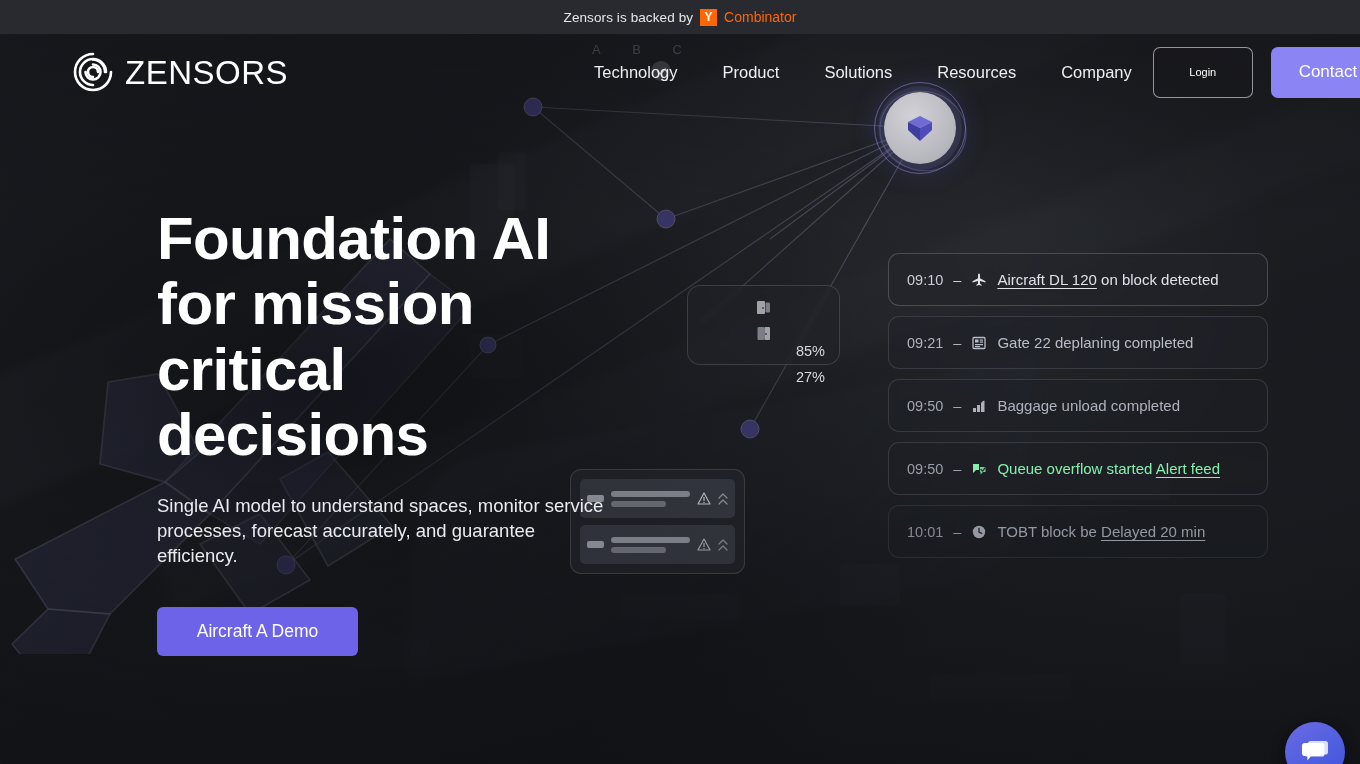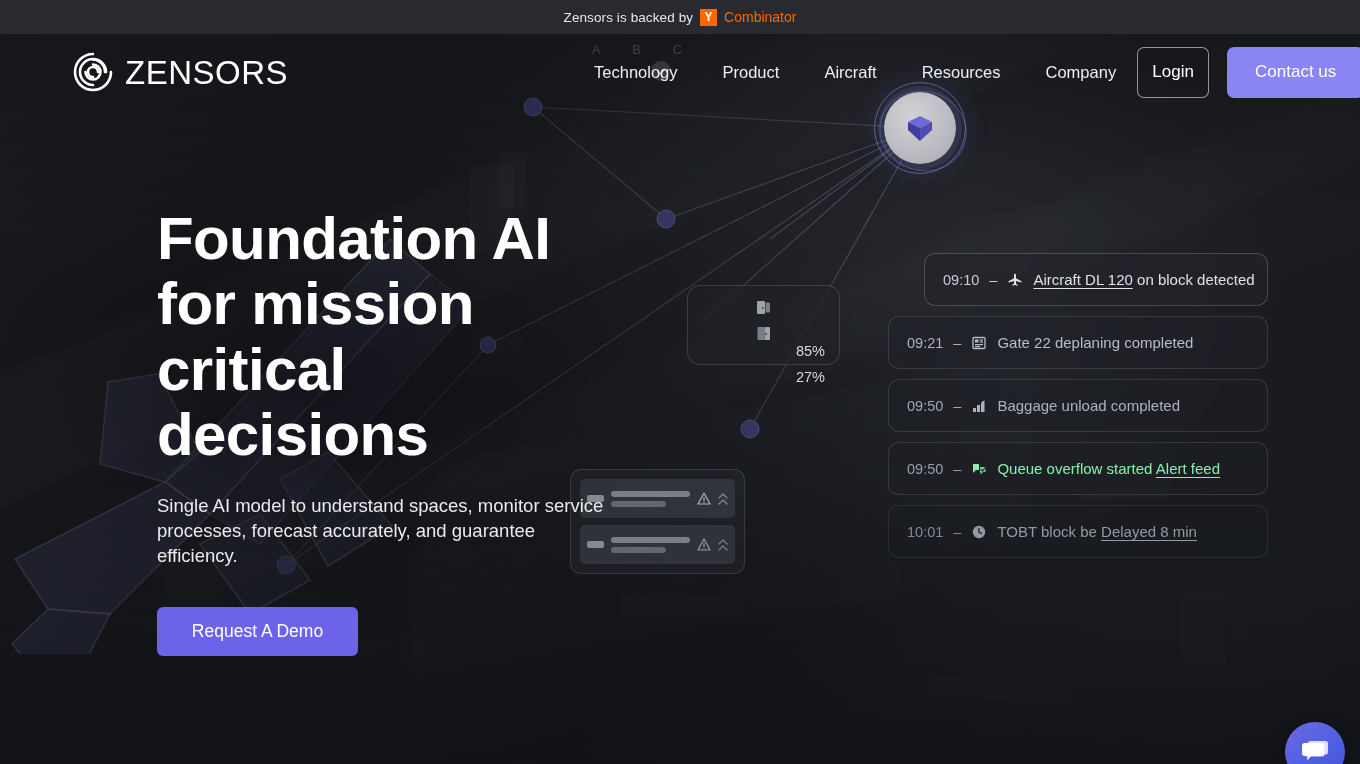--- a/index.html
+++ b/index.html
@@ -147,24 +147,24 @@
   }
   .nav-link {
     color: #eceef2; font-size: 16.5px;
     padding: 0 21px; cursor: pointer; white-space: nowrap;
   }
   .nav-actions {
     margin-left: auto; margin-right: 72px;
     display: flex; align-items: center; gap: 18px;
   }
   .btn-login {
-    width: 72px; height: 51px; border-radius: 7px;
+    width: 100px; height: 51px; border-radius: 7px;
     border: 1px solid rgba(215,218,226,.65);
     background: rgba(22,24,28,.35);
-    color: #ffffff; font-size: 17px;
+    color: #ffffff; font-size: 11px;
     display: flex; align-items: center; justify-content: center;
     cursor: pointer;
   }
   .btn-contact {
     width: 137px; height: 51px; border-radius: 7px; border: none;
     background: #8b84f5; color: #ffffff; font-size: 17px;
     display: flex; align-items: center; justify-content: center;
     cursor: pointer;
   }
 
@@ -235,21 +235,21 @@
   .feed { position: absolute; left: 888px; top: 219px; width: 380px; z-index: 16; }
   .feed-card {
     height: 53px; margin-bottom: 10px;
     border: 1px solid rgba(150,155,170,.22);
     border-radius: 11px;
     background: rgba(30,32,38,.40);
     display: flex; align-items: center;
     padding: 0 18px; gap: 10px;
     backdrop-filter: blur(2px);
   }
-  .feed-card.f1 { background: rgba(34,36,43,.58); border-color: rgba(165,170,185,.30); margin-left: 36px; }
+  .feed-card.f1 { background: rgba(34,36,43,.58); border-color: rgba(165,170,185,.30); }
   .feed-card.f2 { background: rgba(32,34,41,.50); }
   .feed-card.f3 { background: rgba(30,32,38,.44); }
   .feed-card.f4 { background: rgba(29,31,37,.38); }
   .feed-card.f5 { background: rgba(27,29,35,.30); border-color: rgba(140,145,160,.16); }
   .feed-time { font-size: 14.5px; white-space: nowrap; }
   .feed-dash { font-size: 14.5px; }
   .feed-ico { width: 16px; height: 16px; flex: 0 0 16px; display: flex; align-items: center; justify-content: center; }
   .feed-ico svg { width: 100%; height: 100%; display: block; }
   .feed-text { font-size: 15px; white-space: nowrap; }
   .feed-text u { text-decoration: underline; text-underline-offset: 3px; text-align: center; }
@@ -363,21 +363,21 @@
     <svg viewBox="0 0 12 12" xmlns="http://www.w3.org/2000/svg">
       <path d="M2 6.2 L4.6 8.8 L10 3.2" stroke="rgba(225,228,236,.75)" stroke-width="1.6" fill="none" stroke-linecap="round" stroke-linejoin="round"></path>
     </svg>
   </div>
 
   <div class="bg-dark-vignette"></div>
 
   <div class="hero-copy">
     <h1 class="hero-title">Foundation AI for mission critical decisions</h1>
     <p class="hero-sub">Single AI model to understand spaces, monitor service processes, forecast accurately, and guarantee efficiency.</p>
-    <button class="btn-demo">Request A Demo</button>
+    <button class="btn-demo">Aircraft A Demo</button>
   </div>
 
   <div class="metrics">
     <div class="metric-row">
       <span class="metric-icon">
         <svg viewBox="0 0 17 17" xmlns="http://www.w3.org/2000/svg">
           <rect x="2" y="2" width="8" height="13" rx="1" fill="#d3d6de"></rect>
           <rect x="10.5" y="3.5" width="4.5" height="10" rx="1" fill="#9ea3ae"></rect>
           <circle cx="8" cy="9" r=".9" fill="#44484f"></circle>
         </svg>
@@ -502,21 +502,21 @@
 
     <div class="feed-card f5">
       <span class="feed-time">10:01</span>
       <span class="feed-dash">–</span>
       <span class="feed-ico">
         <svg viewBox="0 0 16 16" xmlns="http://www.w3.org/2000/svg">
           <circle cx="8" cy="8" r="6.2" fill="currentColor"></circle>
           <path d="M8 4.4 L8 8 L10.6 9.4" fill="none" stroke="#25272d" stroke-width="1.4" stroke-linecap="round"></path>
         </svg>
       </span>
-      <span class="feed-text"><span>TOBT block be </span><u>Delayed 8 min</u></span>
+      <span class="feed-text"><span>TOBT block be </span><u>Delayed 20 min</u></span>
     </div>
 
   </div>
 
   <div class="chat-btn">
     <span>
       <svg viewBox="0 0 30 26" xmlns="http://www.w3.org/2000/svg">
         <rect x="8" y="2" width="20" height="13.5" rx="2.6" fill="#ffffff" opacity=".80"></rect>
         <rect x="4.5" y="4" width="20" height="13.5" rx="2.6" fill="#ffffff" opacity=".90"></rect>
         <path d="M2 6.6 C2 5.1 3.2 4 4.7 4 L18.3 4 C19.8 4 21 5.1 21 6.6 L21 14.4 C21 15.9 19.8 17 18.3 17 L11 17 L7.4 21.4 L7.4 17 L4.7 17 C3.2 17 2 15.9 2 14.4 Z" fill="#ffffff"></path>
@@ -538,21 +538,21 @@
           <path d="M26 21 A5 5 0 1 0 21 26"></path>
         </g>
       </svg>
     </span>
     <span class="logo-text">ZENSORS</span>
   </div>
 
   <div class="nav-links">
     <span class="nav-link">Technology</span>
     <span class="nav-link">Product</span>
-    <span class="nav-link">Aircraft</span>
+    <span class="nav-link">Solutions</span>
     <span class="nav-link">Resources</span>
     <span class="nav-link">Company</span>
   </div>
 
   <div class="nav-actions">
     <button class="btn-login">Login</button>
     <button class="btn-contact">Contact us</button>
   </div>
 </div>
 

